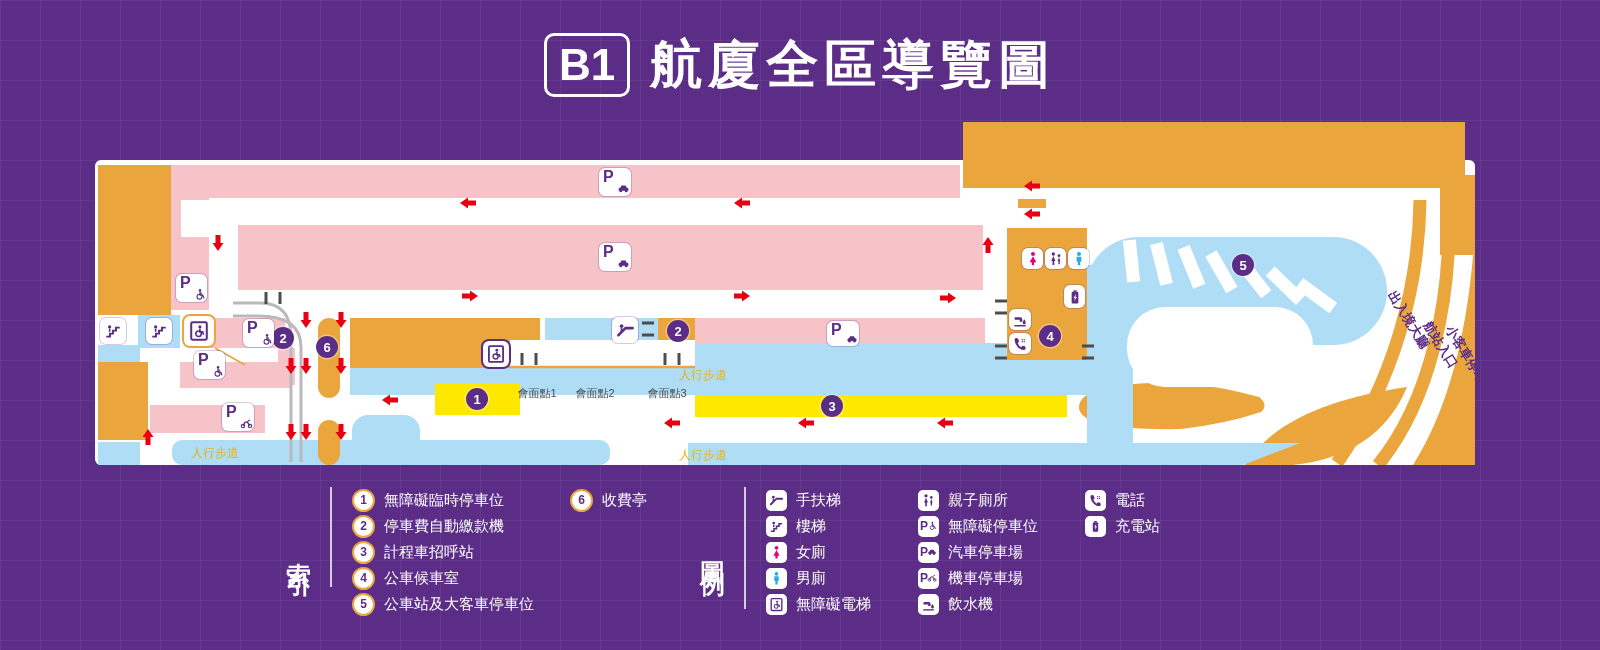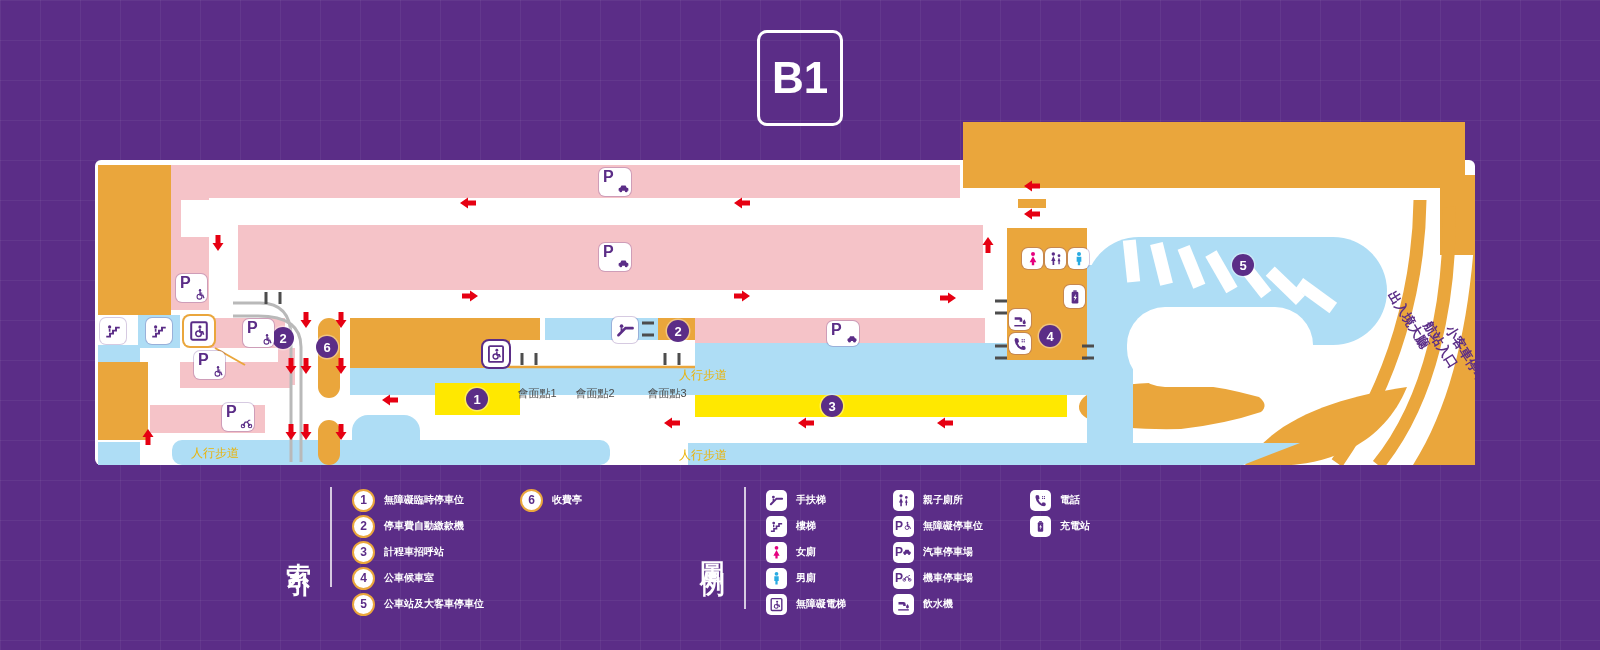--- a/index.html
+++ b/index.html
@@ -7,21 +7,21 @@
     width:1600px;height:650px;position:relative;overflow:hidden;
     font-family:"Liberation Sans","DejaVu Sans",sans-serif;
     background-color:#5b2d87;
     background-image:
       linear-gradient(rgba(255,255,255,.05) 1px, transparent 1px),
       linear-gradient(90deg, rgba(255,255,255,.05) 1px, transparent 1px);
     background-size:40px 40px;
   }
   
   .title-row{position:absolute;top:30px;left:0;width:100%;display:flex;justify-content:center;align-items:center;gap:20px}
-  .floor-badge{border:3px solid #fff;border-radius:10px;padding:16px 12px;font-size:44px;font-weight:bold;color:#fff;line-height:58px}
+  .floor-badge{border:3px solid #fff;border-radius:10px;padding:0 12px;font-size:44px;font-weight:bold;color:#fff;line-height:58px}
   .page-title{font-size:52px;font-weight:900;color:#fff;letter-spacing:6px}
   
   .map{position:absolute;left:95px;top:115px;width:1380px;height:350px}
   .map svg.base{position:absolute;left:0;top:0}
   .map-label{position:absolute;color:#eab308;font-size:12px;white-space:nowrap;transform:translate(-50%,-50%)}
   .meet-label{position:absolute;color:#4a4a4a;font-size:11px;white-space:nowrap;transform:translate(-50%,-50%)}
   .mk{position:absolute;width:22px;height:22px;border-radius:50%;background:#5b2d87;color:#fff;
       display:flex;align-items:center;justify-content:center;font-size:13px;font-weight:bold;
       transform:translate(-50%,-50%);box-shadow:0 0 0 1.5px rgba(255,255,255,.35)}
   .ib{position:absolute;background:#fff;border-radius:6px;display:flex;align-items:center;justify-content:center;
@@ -31,21 +31,21 @@
   .pbox{flex-direction:row;align-items:flex-start;justify-content:flex-start;padding:1px 0 0 4px}
   .pP{font-weight:bold;color:#5b2d87;font-size:16px;line-height:16px}
   .psub{position:absolute;right:1px;bottom:1px}
   
   .panel{position:absolute;display:flex;gap:14px}
   .panel-head{color:#fff;font-size:25px;font-weight:bold;writing-mode:vertical-rl;text-orientation:upright;
       letter-spacing:10px;align-self:center}
   .panel-sep{width:2px;background:rgba(255,255,255,.75)}
   .items-grid{display:grid;grid-auto-flow:column;align-content:start}
   .it{display:flex;align-items:center;gap:9px}
-  .it-label{color:#fff;font-size:10px;font-weight:bold;white-space:nowrap}
+  .it-label{color:#fff;font-size:15px;font-weight:normal;white-space:nowrap}
   .idx-circle{width:19px;height:19px;border-radius:50%;background:#fff;border:2px solid #EAA63C;color:#5b2d87;
       display:flex;align-items:center;justify-content:center;font-size:12px;font-weight:bold;flex:none}
   .lg-box{width:21px;height:21px;border-radius:5px;background:#fff;display:flex;align-items:center;justify-content:center;flex:none}
 </style>
 </head>
 <body>
 
 <svg width="0" height="0" style="position:absolute">
   <defs>
     <path id="arr" d="M -8,-2.5 H 0 V -5.5 L 8,0 L 0,5.5 V 2.5 H -8 Z" fill="#E60012"></path>
@@ -118,20 +118,21 @@
       <rect x="4" y="4" width="16" height="13.5" rx="2" fill="#5b2d87"></rect>
       <rect x="6" y="6" width="12" height="4.5" fill="#fff"></rect>
       <circle cx="8" cy="19.5" r="2.1" fill="#5b2d87"></circle>
       <circle cx="16" cy="19.5" r="2.1" fill="#5b2d87"></circle>
     </symbol>
   </defs>
 </svg>
 
 <div class="title-row">
   <span class="floor-badge">B1</span>
+  <span class="page-title">航廈全區導覽圖</span>
 </div>
 
 <div class="map">
   <svg class="base" width="1380" height="350" viewBox="0 0 1380 350">
 
     <rect x="0" y="45" width="1380" height="305" rx="6" fill="#ffffff"></rect>
 
     <g fill="#EAA63C">
       <rect x="868" y="7" width="502" height="66"></rect>
       <rect x="1345" y="60" width="35" height="80"></rect>

